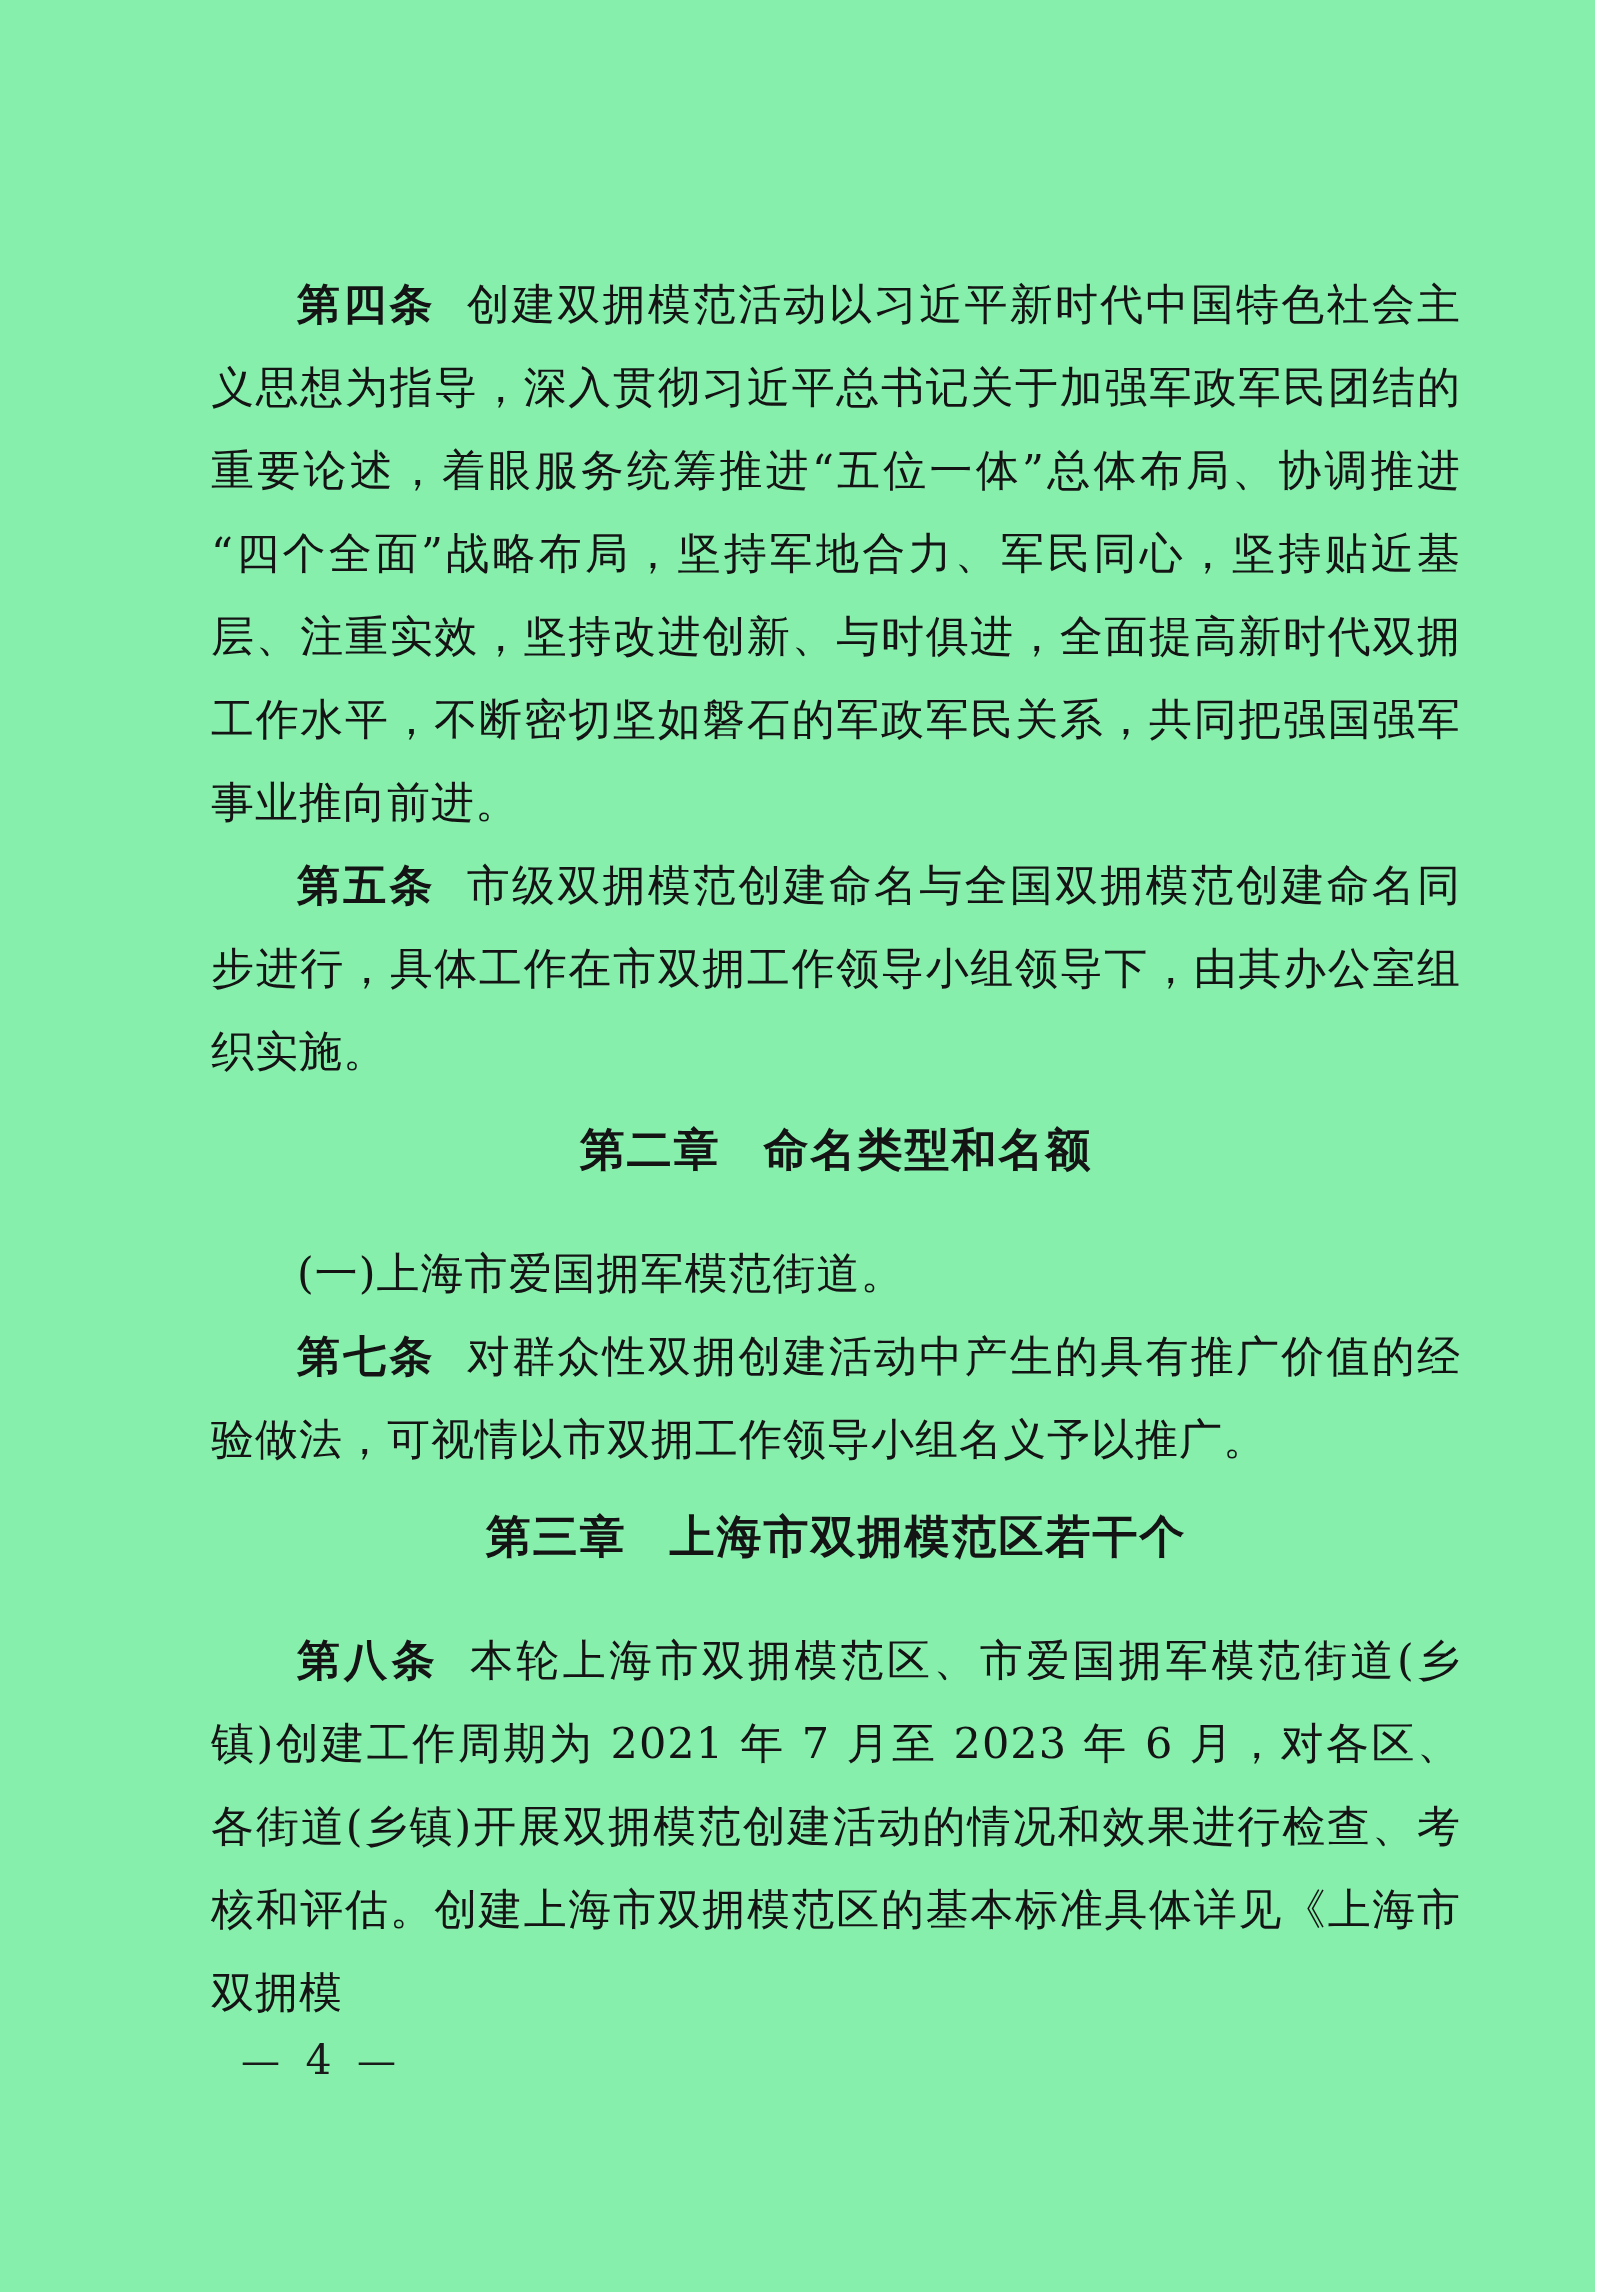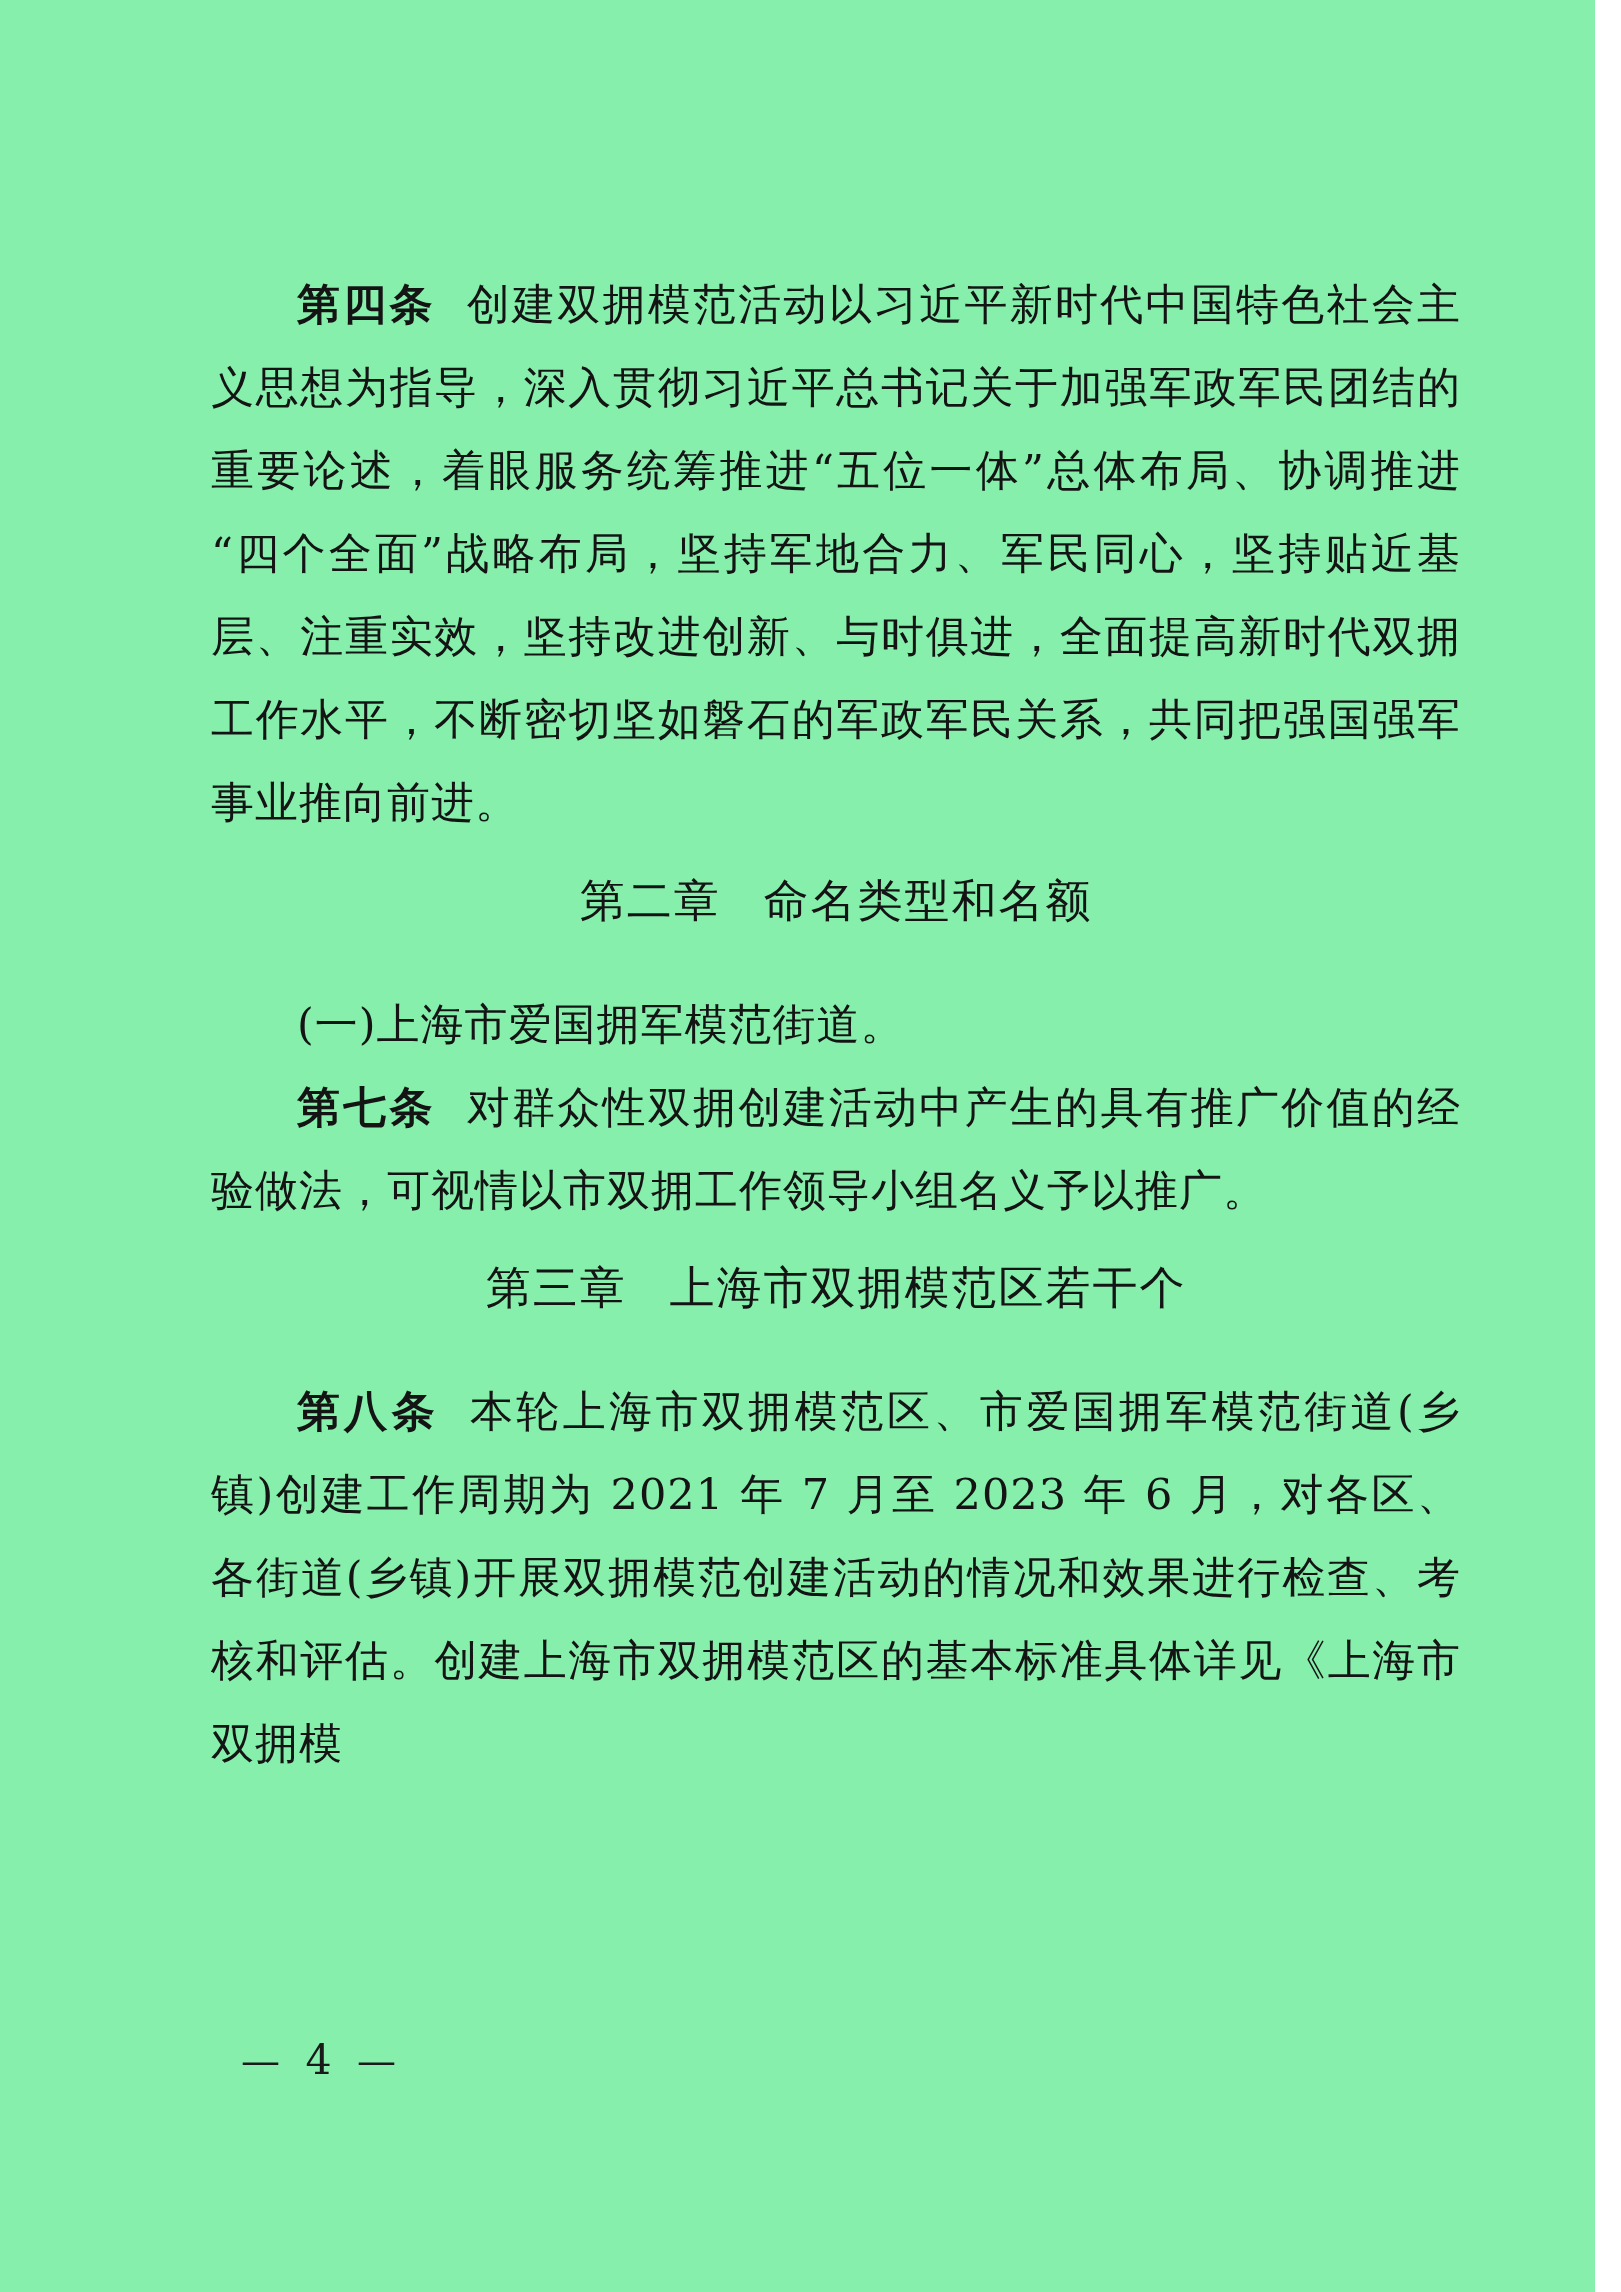--- a/index.html
+++ b/index.html
@@ -41,21 +41,21 @@
     margin-right: 0.72em;
     letter-spacing: 2px;
   }
   .chapter {
     margin: 14.7px 0 41px 0;
     font-size: 45px;
     line-height: 83px;
     text-align: center;
     text-indent: 0;
     font-family: "DejaVu Sans", "Liberation Sans", sans-serif;
-    font-weight: normal;
+    font-weight: bold;
     letter-spacing: 2px;
   }
   .chapter-num {
     margin-right: 0.95em;
   }
   .page-footer {
     position: absolute;
     left: 241px;
     top: 2039px;
     display: flex;
@@ -73,20 +73,21 @@
   }
 </style>
 </head>
 <body>
 
 <div class="page">
   <main class="content">
 
     <p class="para"><span class="art-label">第四条</span><span class="art-text">创建双拥模范活动以习近平新时代中国特色社会主义思想为指导，深入贯彻习近平总书记关于加强军政军民团结的重要论述，着眼服务统筹推进“五位一体”总体布局、协调推进“四个全面”战略布局，坚持军地合力、军民同心，坚持贴近基层、注重实效，坚持改进创新、与时俱进，全面提高新时代双拥工作水平，不断密切坚如磐石的军政军民关系，共同把强国强军事业推向前进。</span></p>
 
+    <p class="para"><span class="art-label">第五条</span><span class="art-text">市级双拥模范创建命名与全国双拥模范创建命名同步进行，具体工作在市双拥工作领导小组领导下，由其办公室组织实施。</span></p>
 
     <h2 class="chapter"><span class="chapter-num">第二章</span><span class="chapter-title">命名类型和名额</span></h2>
 
 
     <p class="para">(一)上海市爱国拥军模范街道。</p>
 
 
     <p class="para"><span class="art-label">第七条</span><span class="art-text">对群众性双拥创建活动中产生的具有推广价值的经验做法，可视情以市双拥工作领导小组名义予以推广。</span></p>
 
     <h2 class="chapter"><span class="chapter-num">第三章</span><span class="chapter-title">上海市双拥模范区若干个</span></h2>

